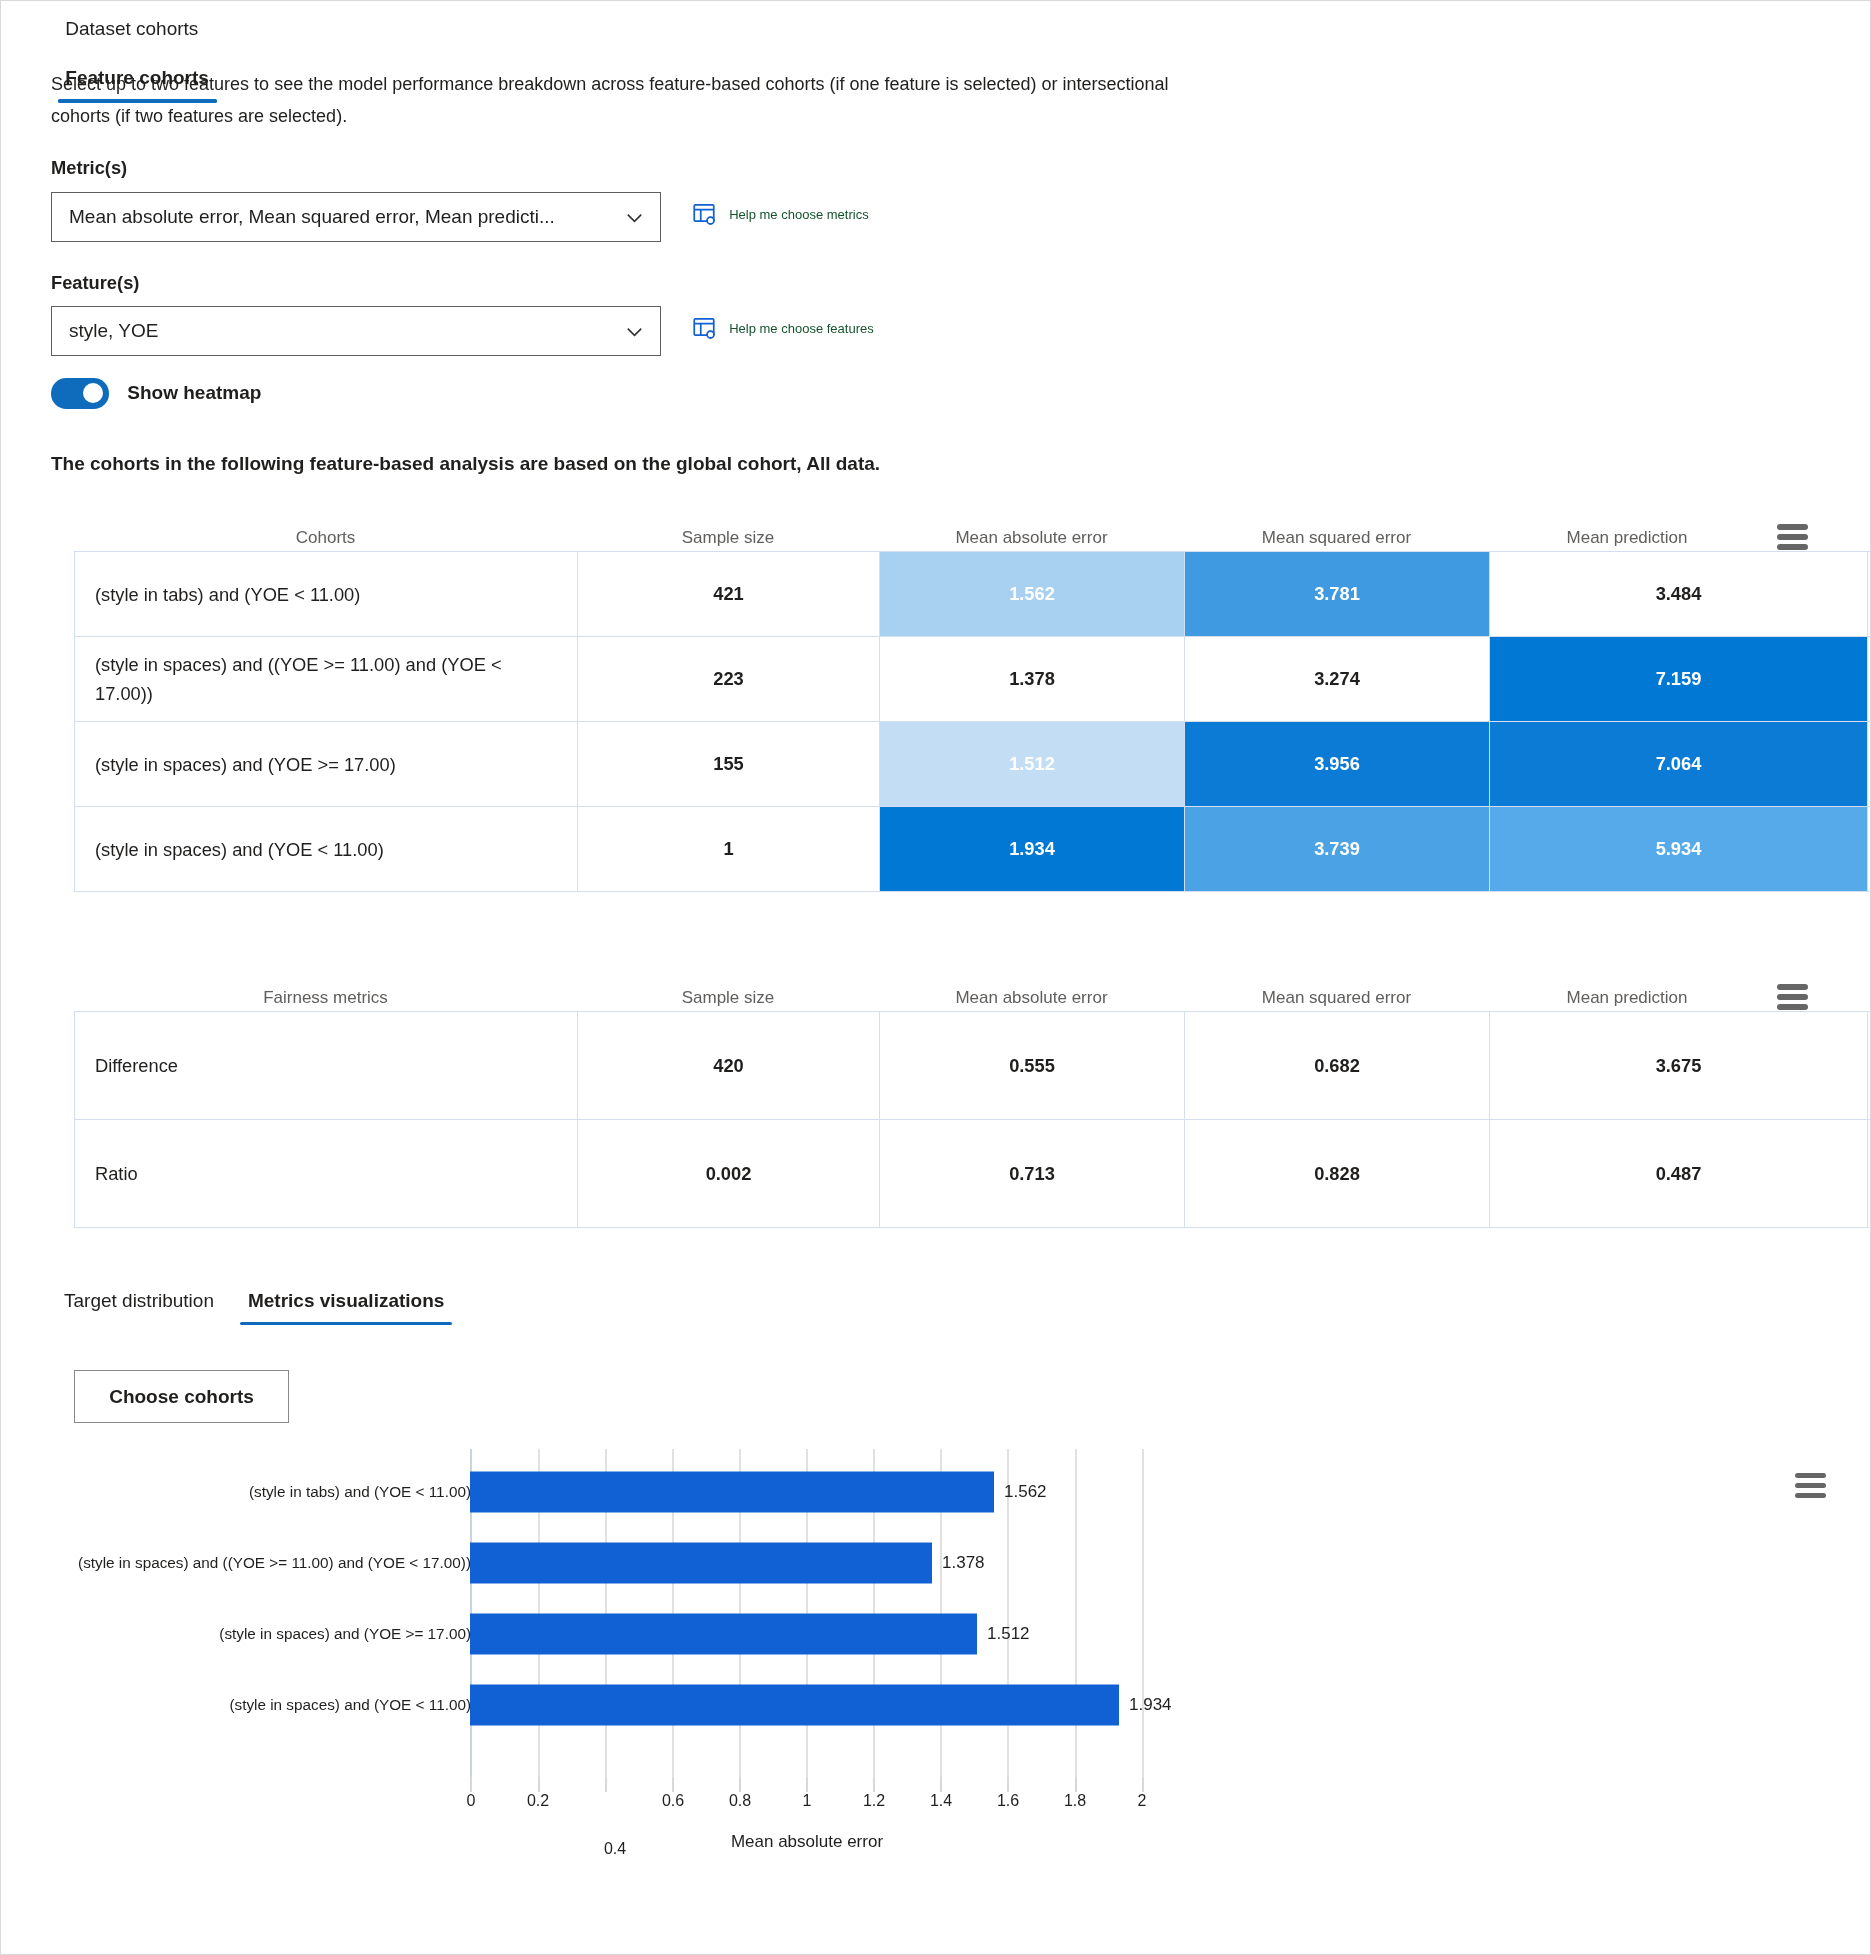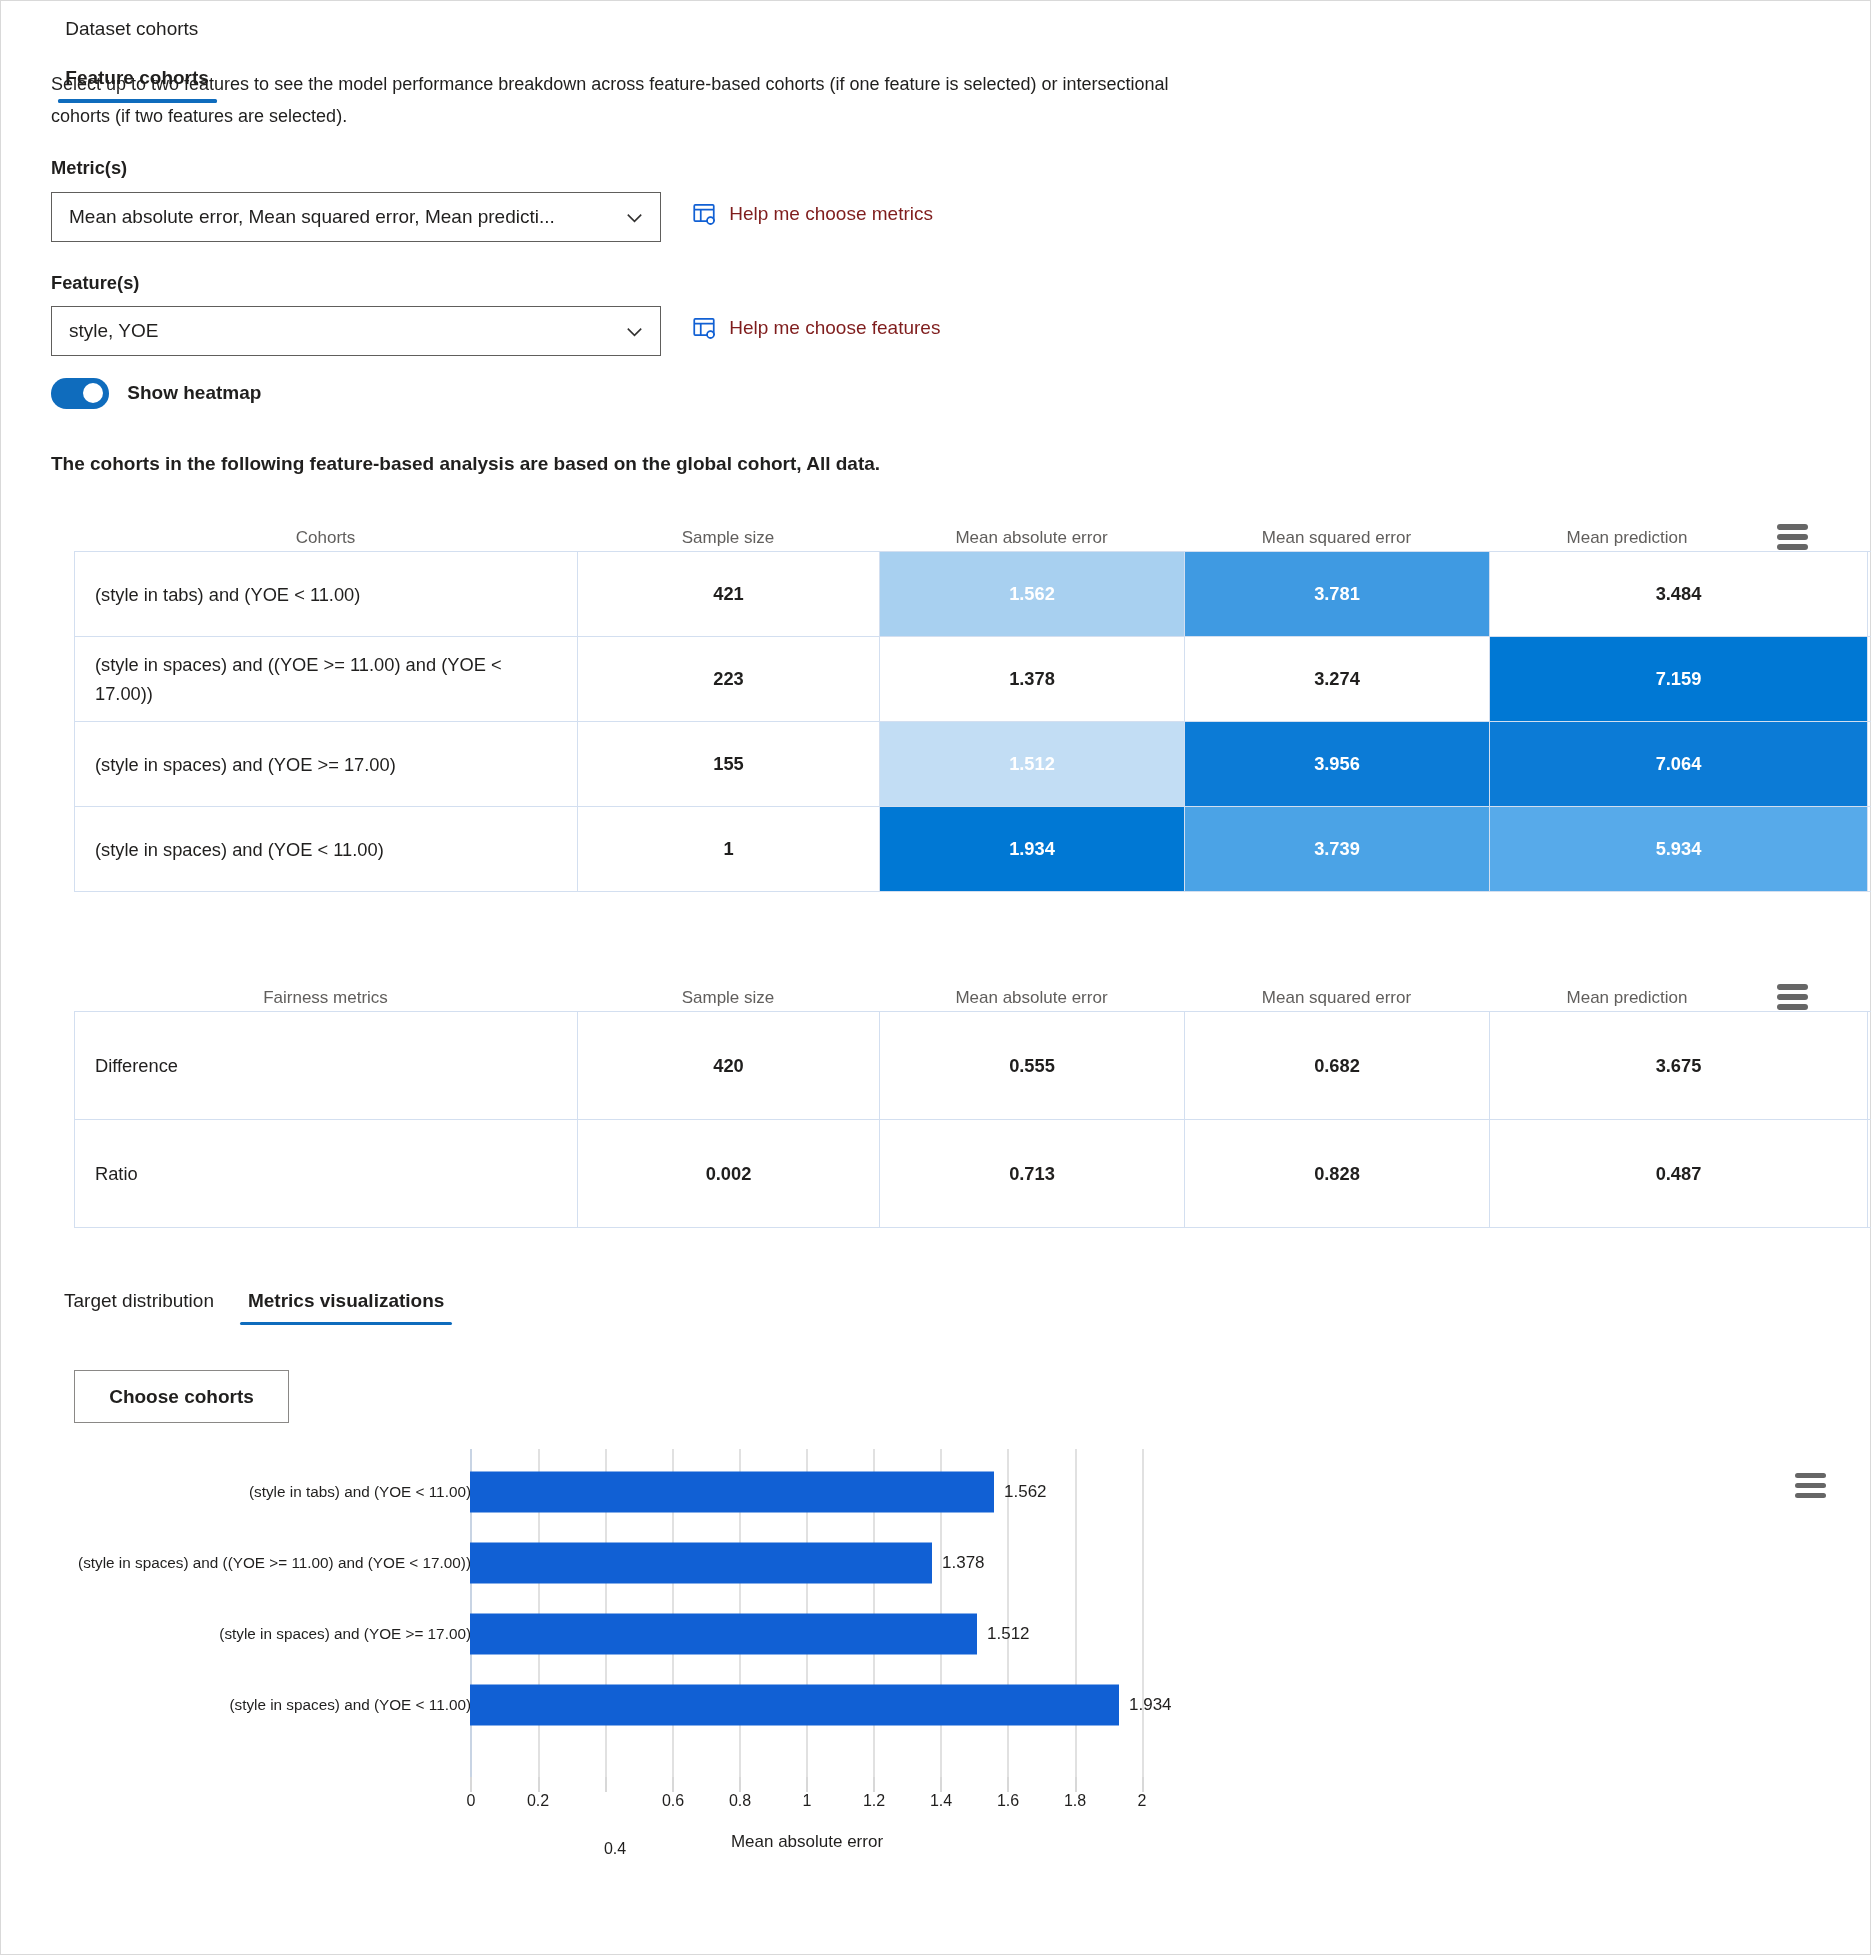--- a/index.html
+++ b/index.html
@@ -97,22 +97,22 @@
     width: 23px; height: 23px;
     flex: 0 0 auto;
     color: #323130;
   }
   .helplink {
     position: absolute;
     display: flex;
     align-items: center;
     gap: 12.2px;
     cursor: pointer;
-    font-size: 19px;
-    color: #7f1d1d;
+    font-size: 13px;
+    color: #14532d;
     text-align: center;
   }
   .help-icon { width: 26px; height: 26px; flex:0 0 auto; display:block;}
 
   
   .toggle-row {
     position: absolute;
     left: 50px; top: 377px;
     display: flex;
     align-items: center;

